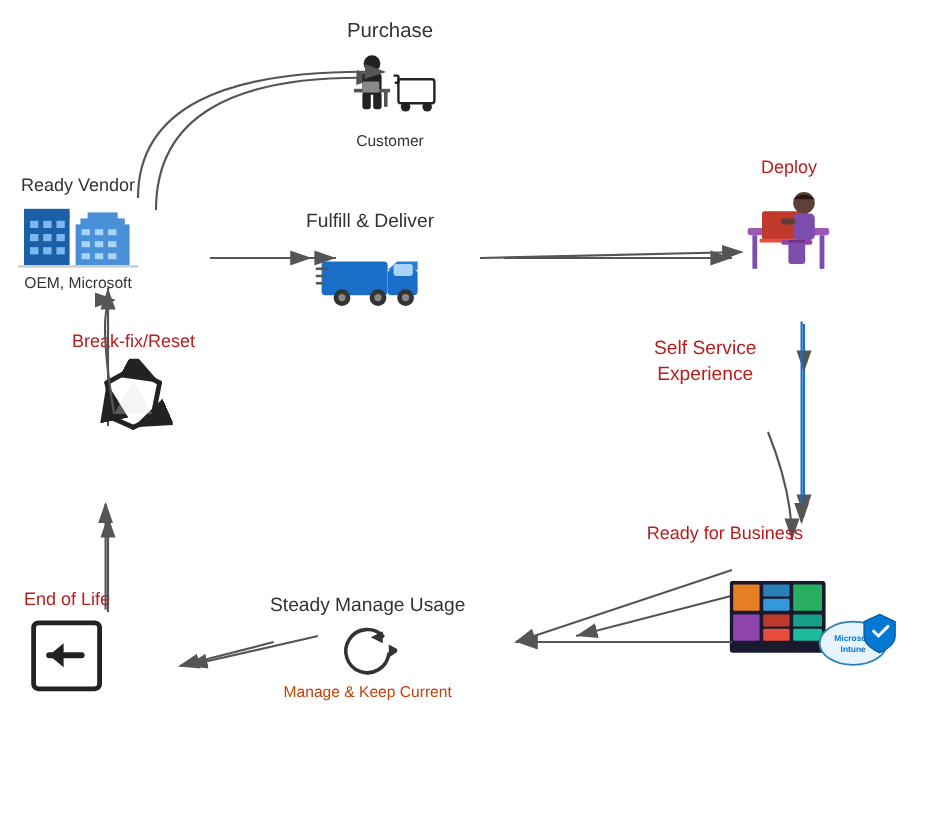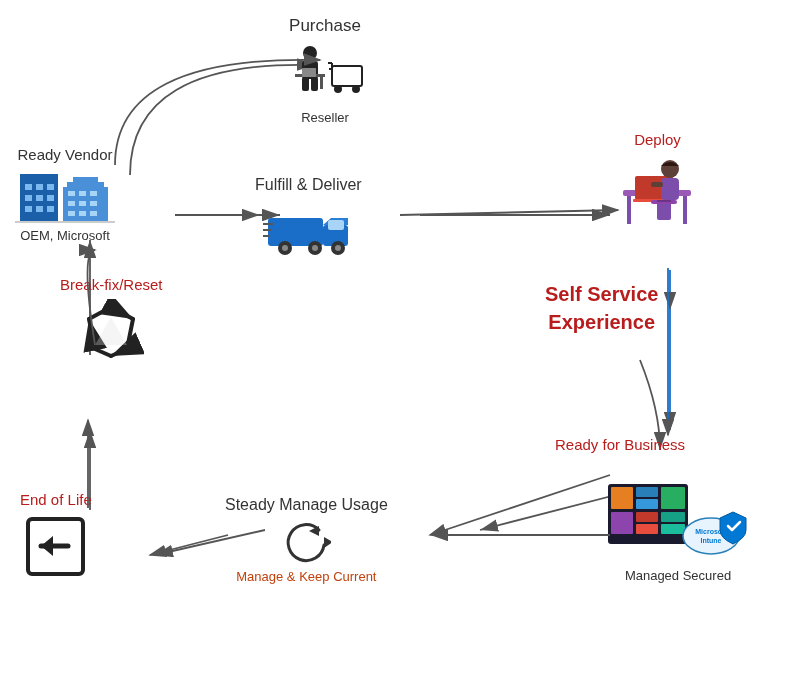--- a/index.html
+++ b/index.html
@@ -98,21 +98,21 @@
         <rect x="52" y="25" width="30" height="20" rx="2" fill="none" stroke="#222" stroke-width="2"></rect>
         <line x1="49" y1="28" x2="52" y2="28" stroke="#222" stroke-width="2"></line>
         <line x1="52" y1="28" x2="52" y2="22" stroke="#222" stroke-width="2"></line>
         <line x1="52" y1="22" x2="48" y2="22" stroke="#222" stroke-width="2"></line>
         <circle cx="58" cy="48" r="4" fill="#222"></circle>
         <circle cx="76" cy="48" r="4" fill="#222"></circle>
 
         <rect x="22" y="27" width="14" height="9" rx="1" fill="#888"></rect>
       </svg>
     </div>
-    <div class="node-label">Reseller</div>
+    <div class="node-label">Customer</div>
   </div>
 
   <div class="node" style="left:15px; top:145px;">
     <div class="node-label" style="font-size:15px;">Ready Vendor</div>
     <div class="icon-area">
 
       <svg width="100" height="55" viewBox="0 0 100 55">
 
         <rect x="5" y="10" width="38" height="42" fill="#1a5fa8"></rect>
         <rect x="5" y="5" width="38" height="8" fill="#1a5fa8"></rect>
@@ -198,21 +198,21 @@
 
         <rect x="42" y="46" width="14" height="20" rx="2" fill="#7c4dab"></rect>
         <rect x="36" y="46" width="26" height="4" rx="2" fill="#8e44ad"></rect>
 
         <rect x="42" y="46" width="14" height="2" fill="#6c3483"></rect>
       </svg>
     </div>
   </div>
 
   <div class="node" style="left:545px; top:280px;">
-    <div class="node-label blue" style="font-size:20px; font-weight:700; line-height:1.4;">
+    <div class="node-label blue" style="font-size:16px; font-weight:400; line-height:1.4;">
       Self Service<br>Experience
     </div>
   </div>
 
   <div class="node" style="left:60px; top:275px;">
     <div class="node-label blue" style="font-size:15px;">Break-fix/Reset</div>
     <div class="icon-area">
 
       <svg width="65" height="65" viewBox="0 0 65 65">
 
@@ -225,21 +225,21 @@
           <marker id="rec-arrow" markerWidth="8" markerHeight="6" refX="8" refY="3" orient="auto">
             <polygon points="0 0, 8 3, 0 6" fill="#222"></polygon>
           </marker>
         </defs>
 
         <polygon points="32,18 48,46 16,46" fill="#ddd" opacity="0.3"></polygon>
       </svg>
     </div>
   </div>
 
-  <div class="node" style="left:555px; top:435px;">
+  <div class="node" style="left:539px; top:435px;">
     <div class="node-label blue" style="font-size:15px;">Ready for Business</div>
   </div>
 
   <div class="node" style="left:225px; top:495px;">
     <div class="node-label" style="font-size:16px;">Steady Manage Usage</div>
     <div class="icon-area">
 
       <svg width="50" height="45" viewBox="0 0 50 45">
         <path d="M 38 10 A 18 18 0 1 0 43 25" stroke="#333" stroke-width="3" fill="none" stroke-linecap="round"></path>
         <polygon points="43,17 43,28 52,22" fill="#333"></polygon>
@@ -286,21 +286,20 @@
 
         <ellipse cx="103" cy="52" rx="28" ry="18" fill="#e8f4fd" stroke="#2980b9" stroke-width="1.5"></ellipse>
 
         <text x="103" y="50" text-anchor="middle" font-size="7" fill="#0078d4" font-weight="bold">Microsoft</text>
         <text x="103" y="59" text-anchor="middle" font-size="7" fill="#0078d4" font-weight="bold">Intune</text>
 
         <path d="M 125 28 L 138 34 L 138 46 Q 138 54 125 60 Q 112 54 112 46 L 112 34 Z" fill="#0078d4" stroke="#005a9e" stroke-width="1"></path>
         <path d="M 120 42 L 124 46 L 132 38" stroke="white" stroke-width="2.5" fill="none" stroke-linecap="round" stroke-linejoin="round"></path>
       </svg>
     </div>
-    <div class="node-label" style="font-size:13px;">Managed Secured</div>
   </div>
 
   <svg style="position:absolute;top:0;left:0;width:792px;height:678px;pointer-events:none;">
     <defs>
       <marker id="ah" markerWidth="10" markerHeight="7" refX="9" refY="3.5" orient="auto">
         <polygon points="0 0, 10 3.5, 0 7" fill="#555"></polygon>
       </marker>
       <marker id="ah2" markerWidth="10" markerHeight="7" refX="9" refY="3.5" orient="auto">
         <polygon points="0 0, 10 3.5, 0 7" fill="#222"></polygon>
       </marker>

